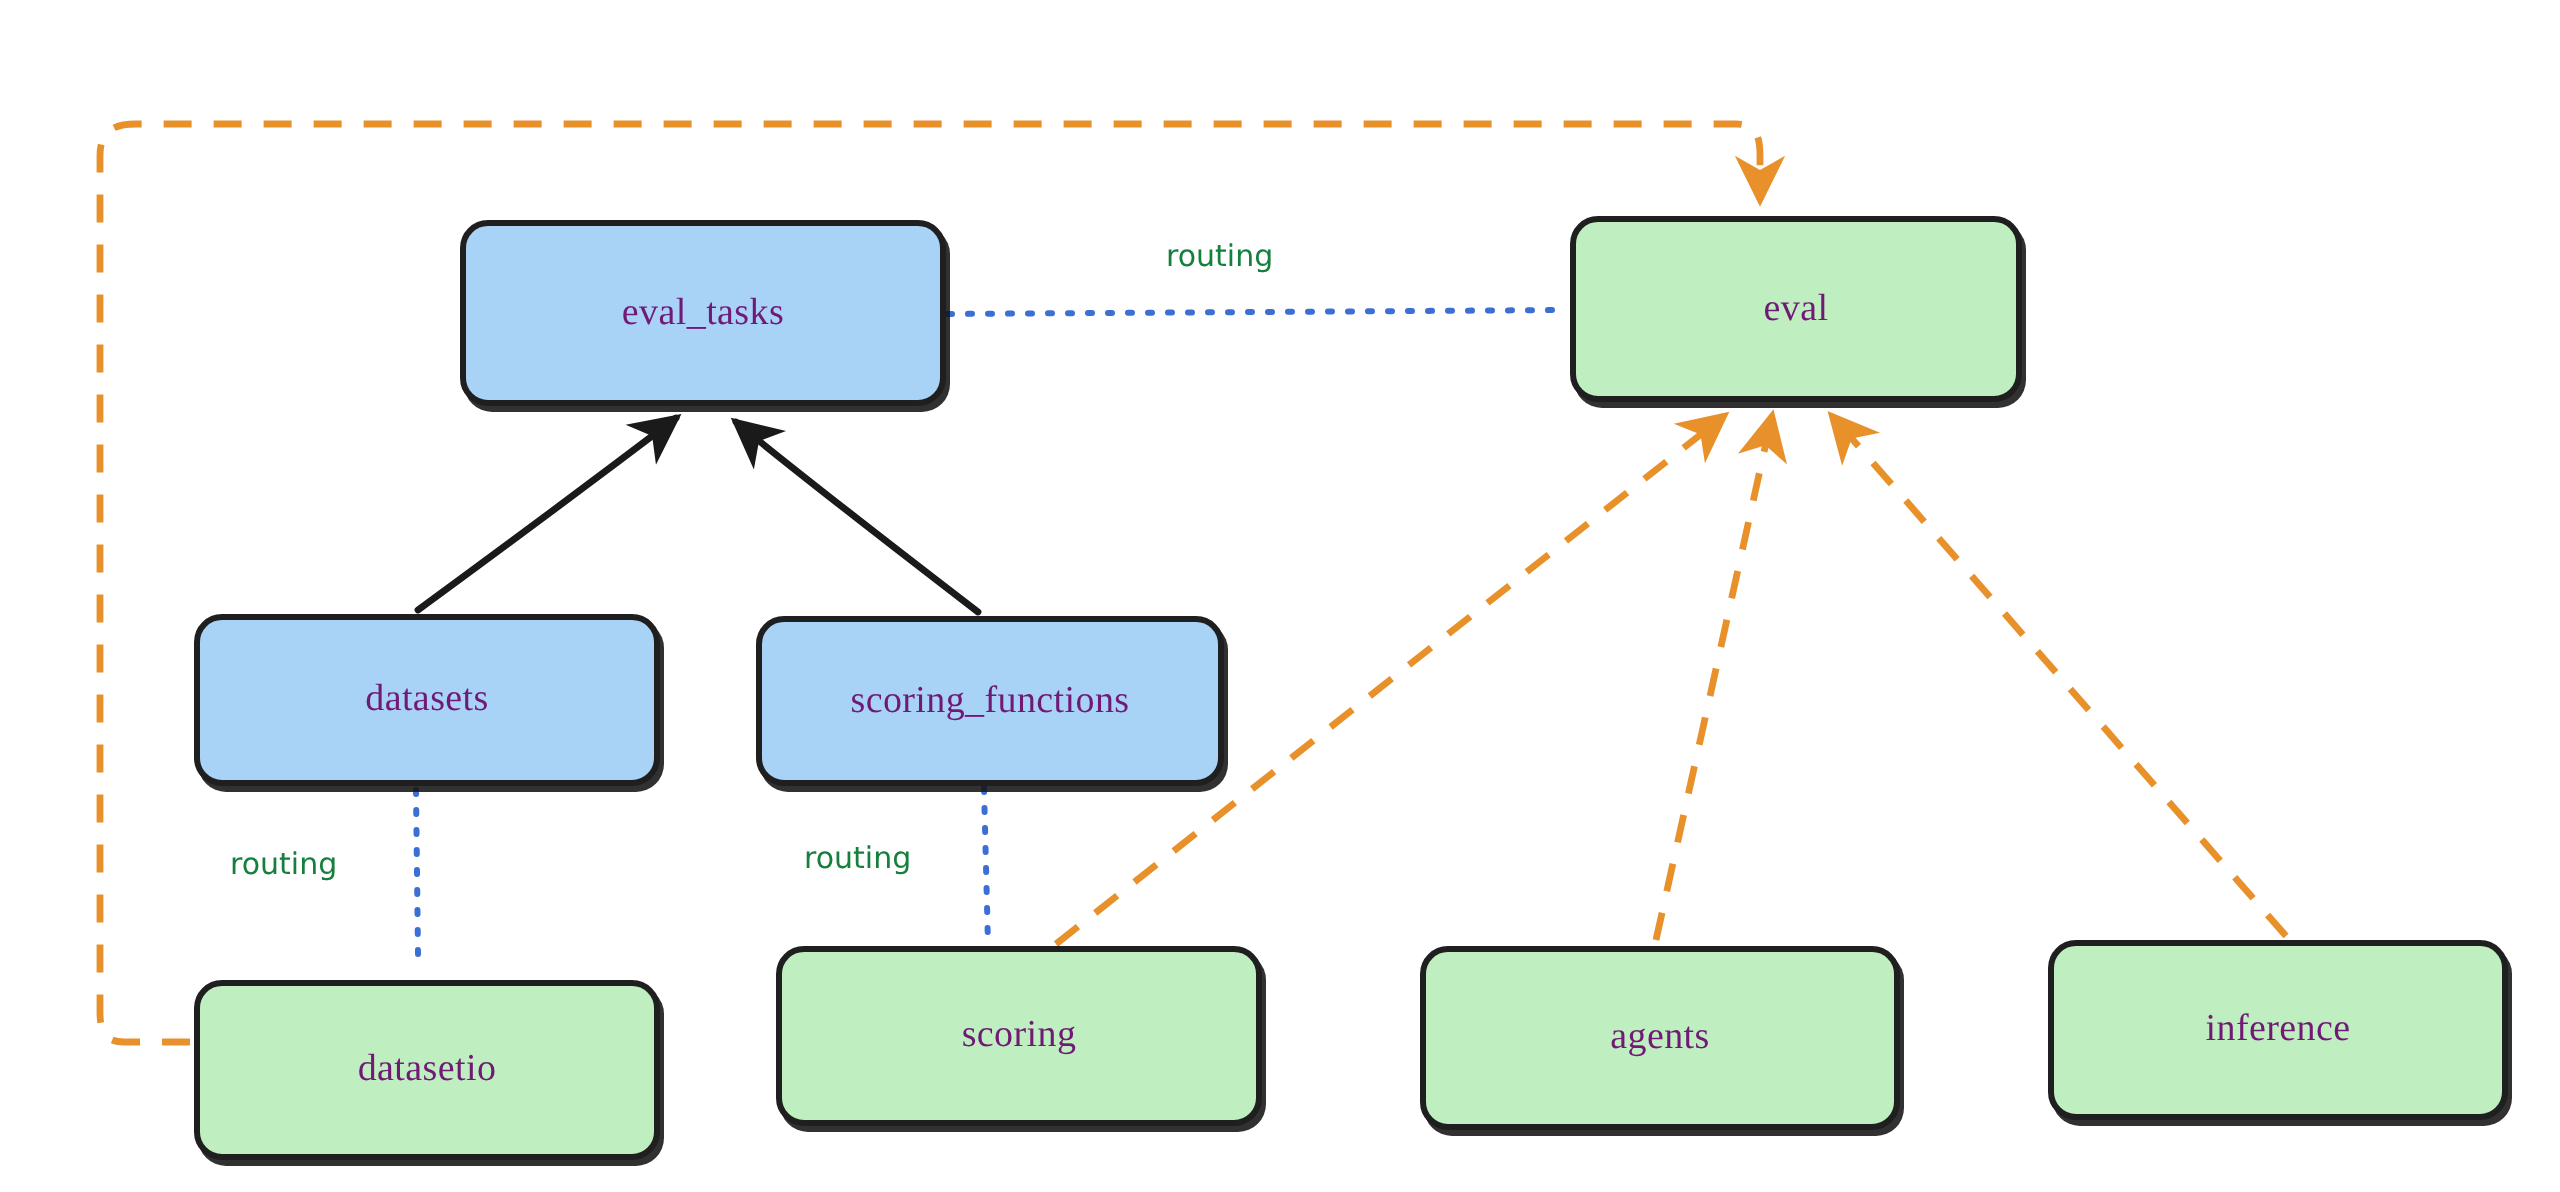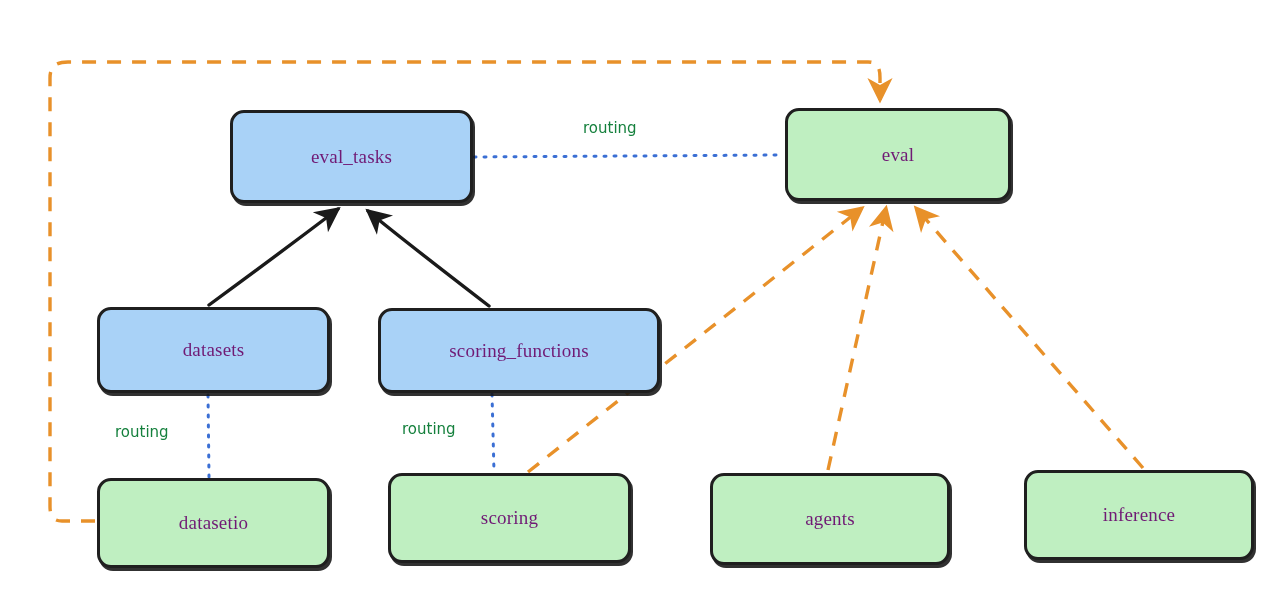--- a/index.html
+++ b/index.html
@@ -112,25 +112,25 @@
   </div>
 
   <div class="node green" style="left:785px; top:108px; width:226px; height:93px;">
     <span class="node-label">eval</span>
   </div>
 
   <div class="node blue" style="left:97px; top:307px; width:233px; height:86px;">
     <span class="node-label">datasets</span>
   </div>
 
-  <div class="node blue" style="left:378px; top:308px; width:282px; height:85px;">
+  <div class="node blue" style="left:378px; top:308px; width:234px; height:85px;">
     <span class="node-label">scoring_functions</span>
   </div>
 
-  <div class="node green" style="left:97px; top:478px; width:233px; height:90px;">
+  <div class="node green" style="left:97px; top:490px; width:233px; height:90px;">
     <span class="node-label">datasetio</span>
   </div>
 
   <div class="node green" style="left:388px; top:473px; width:243px; height:90px;">
     <span class="node-label">scoring</span>
   </div>
 
   <div class="node green" style="left:710px; top:473px; width:240px; height:92px;">
     <span class="node-label">agents</span>
   </div>

